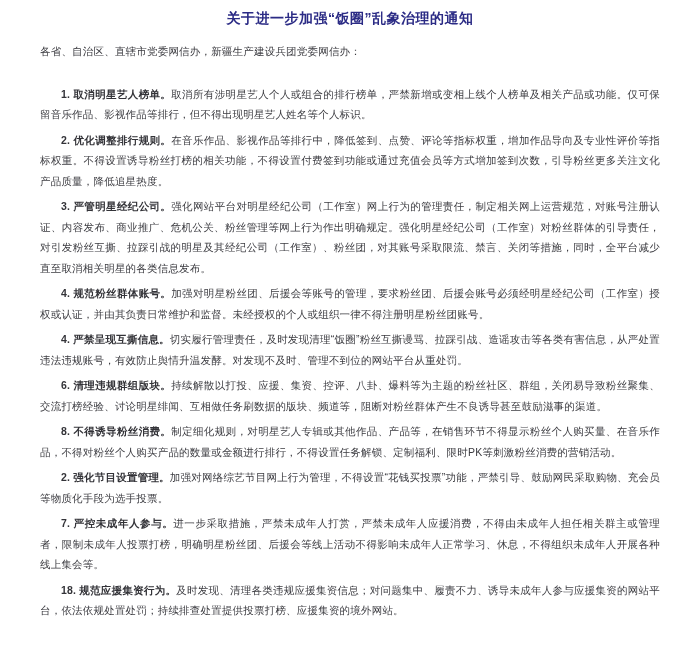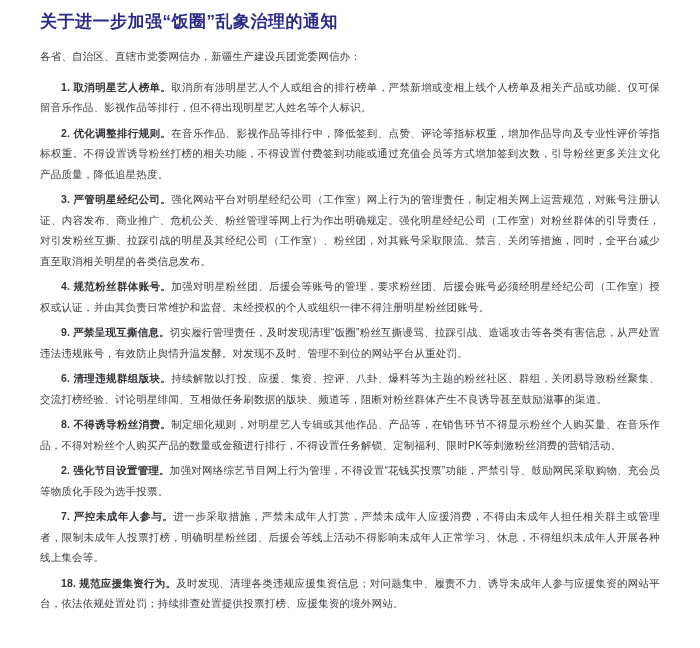--- a/index.html
+++ b/index.html
@@ -12,35 +12,36 @@
     font-family: "Liberation Sans", "DejaVu Sans", sans-serif;
   }
   .page {
     box-sizing: border-box;
     width: 700px;
     height: 648px;
     padding: 2px 40px 0 40px;
     background: #ffffff;
   }
   .doc-title {
-    font-size: 17px;
+    font-size: 14px;
     font-weight: bold;
+    text-align: center;
     color: #2b2b85;
     margin: 8px 0 13px 0;
     letter-spacing: 0.5px;
   }
   .para {
     font-size: 10.5px;
     line-height: 20.5px;
     color: #3b3b40;
     margin: 0 0 5px 0;
     text-align: justify;
     letter-spacing: 0.2px;
   }
-  .salutation { text-indent: 0; margin-bottom: 10px; }
+  .salutation { text-indent: 0; margin-bottom: 22px; }
   .indent { text-indent: 2em; }
   .item-heading {
     font-weight: bold;
     color: #333338;
   }
 </style>
 </head>
 <body>
 
 <div class="page">
@@ -51,21 +52,21 @@
 
 
   <p class="para indent"><strong class="item-heading">1. 取消明星艺人榜单。</strong><span>取消所有涉明星艺人个人或组合的排行榜单，严禁新增或变相上线个人榜单及相关产品或功能。仅可保留音乐作品、影视作品等排行，但不得出现明星艺人姓名等个人标识。</span></p>
 
   <p class="para indent"><strong class="item-heading">2. 优化调整排行规则。</strong><span>在音乐作品、影视作品等排行中，降低签到、点赞、评论等指标权重，增加作品导向及专业性评价等指标权重。不得设置诱导粉丝打榜的相关功能，不得设置付费签到功能或通过充值会员等方式增加签到次数，引导粉丝更多关注文化产品质量，降低追星热度。</span></p>
 
   <p class="para indent"><strong class="item-heading">3. 严管明星经纪公司。</strong><span>强化网站平台对明星经纪公司（工作室）网上行为的管理责任，制定相关网上运营规范，对账号注册认证、内容发布、商业推广、危机公关、粉丝管理等网上行为作出明确规定。强化明星经纪公司（工作室）对粉丝群体的引导责任，对引发粉丝互撕、拉踩引战的明星及其经纪公司（工作室）、粉丝团，对其账号采取限流、禁言、关闭等措施，同时，全平台减少直至取消相关明星的各类信息发布。</span></p>
 
   <p class="para indent"><strong class="item-heading">4. 规范粉丝群体账号。</strong><span>加强对明星粉丝团、后援会等账号的管理，要求粉丝团、后援会账号必须经明星经纪公司（工作室）授权或认证，并由其负责日常维护和监督。未经授权的个人或组织一律不得注册明星粉丝团账号。</span></p>
 
-  <p class="para indent"><strong class="item-heading">9. 严禁呈现互撕信息。</strong><span>切实履行管理责任，及时发现清理“饭圈”粉丝互撕谩骂、拉踩引战、造谣攻击等各类有害信息，从严处置违法违规账号，有效防止舆情升温发酵。对发现不及时、管理不到位的网站平台从重处罚。</span></p>
+  <p class="para indent"><strong class="item-heading">4. 严禁呈现互撕信息。</strong><span>切实履行管理责任，及时发现清理“饭圈”粉丝互撕谩骂、拉踩引战、造谣攻击等各类有害信息，从严处置违法违规账号，有效防止舆情升温发酵。对发现不及时、管理不到位的网站平台从重处罚。</span></p>
 
   <p class="para indent"><strong class="item-heading">6. 清理违规群组版块。</strong><span>持续解散以打投、应援、集资、控评、八卦、爆料等为主题的粉丝社区、群组，关闭易导致粉丝聚集、交流打榜经验、讨论明星绯闻、互相做任务刷数据的版块、频道等，阻断对粉丝群体产生不良诱导甚至鼓励滋事的渠道。</span></p>
 
   <p class="para indent"><strong class="item-heading">8. 不得诱导粉丝消费。</strong><span>制定细化规则，对明星艺人专辑或其他作品、产品等，在销售环节不得显示粉丝个人购买量、在音乐作品，不得对粉丝个人购买产品的数量或金额进行排行，不得设置任务解锁、定制福利、限时PK等刺激粉丝消费的营销活动。</span></p>
 
   <p class="para indent"><strong class="item-heading">2. 强化节目设置管理。</strong><span>加强对网络综艺节目网上行为管理，不得设置“花钱买投票”功能，严禁引导、鼓励网民采取购物、充会员等物质化手段为选手投票。</span></p>
 
   <p class="para indent"><strong class="item-heading">7. 严控未成年人参与。</strong><span>进一步采取措施，严禁未成年人打赏，严禁未成年人应援消费，不得由未成年人担任相关群主或管理者，限制未成年人投票打榜，明确明星粉丝团、后援会等线上活动不得影响未成年人正常学习、休息，不得组织未成年人开展各种线上集会等。</span></p>
 
   <p class="para indent"><strong class="item-heading">18. 规范应援集资行为。</strong><span>及时发现、清理各类违规应援集资信息；对问题集中、履责不力、诱导未成年人参与应援集资的网站平台，依法依规处置处罚；持续排查处置提供投票打榜、应援集资的境外网站。</span></p>

